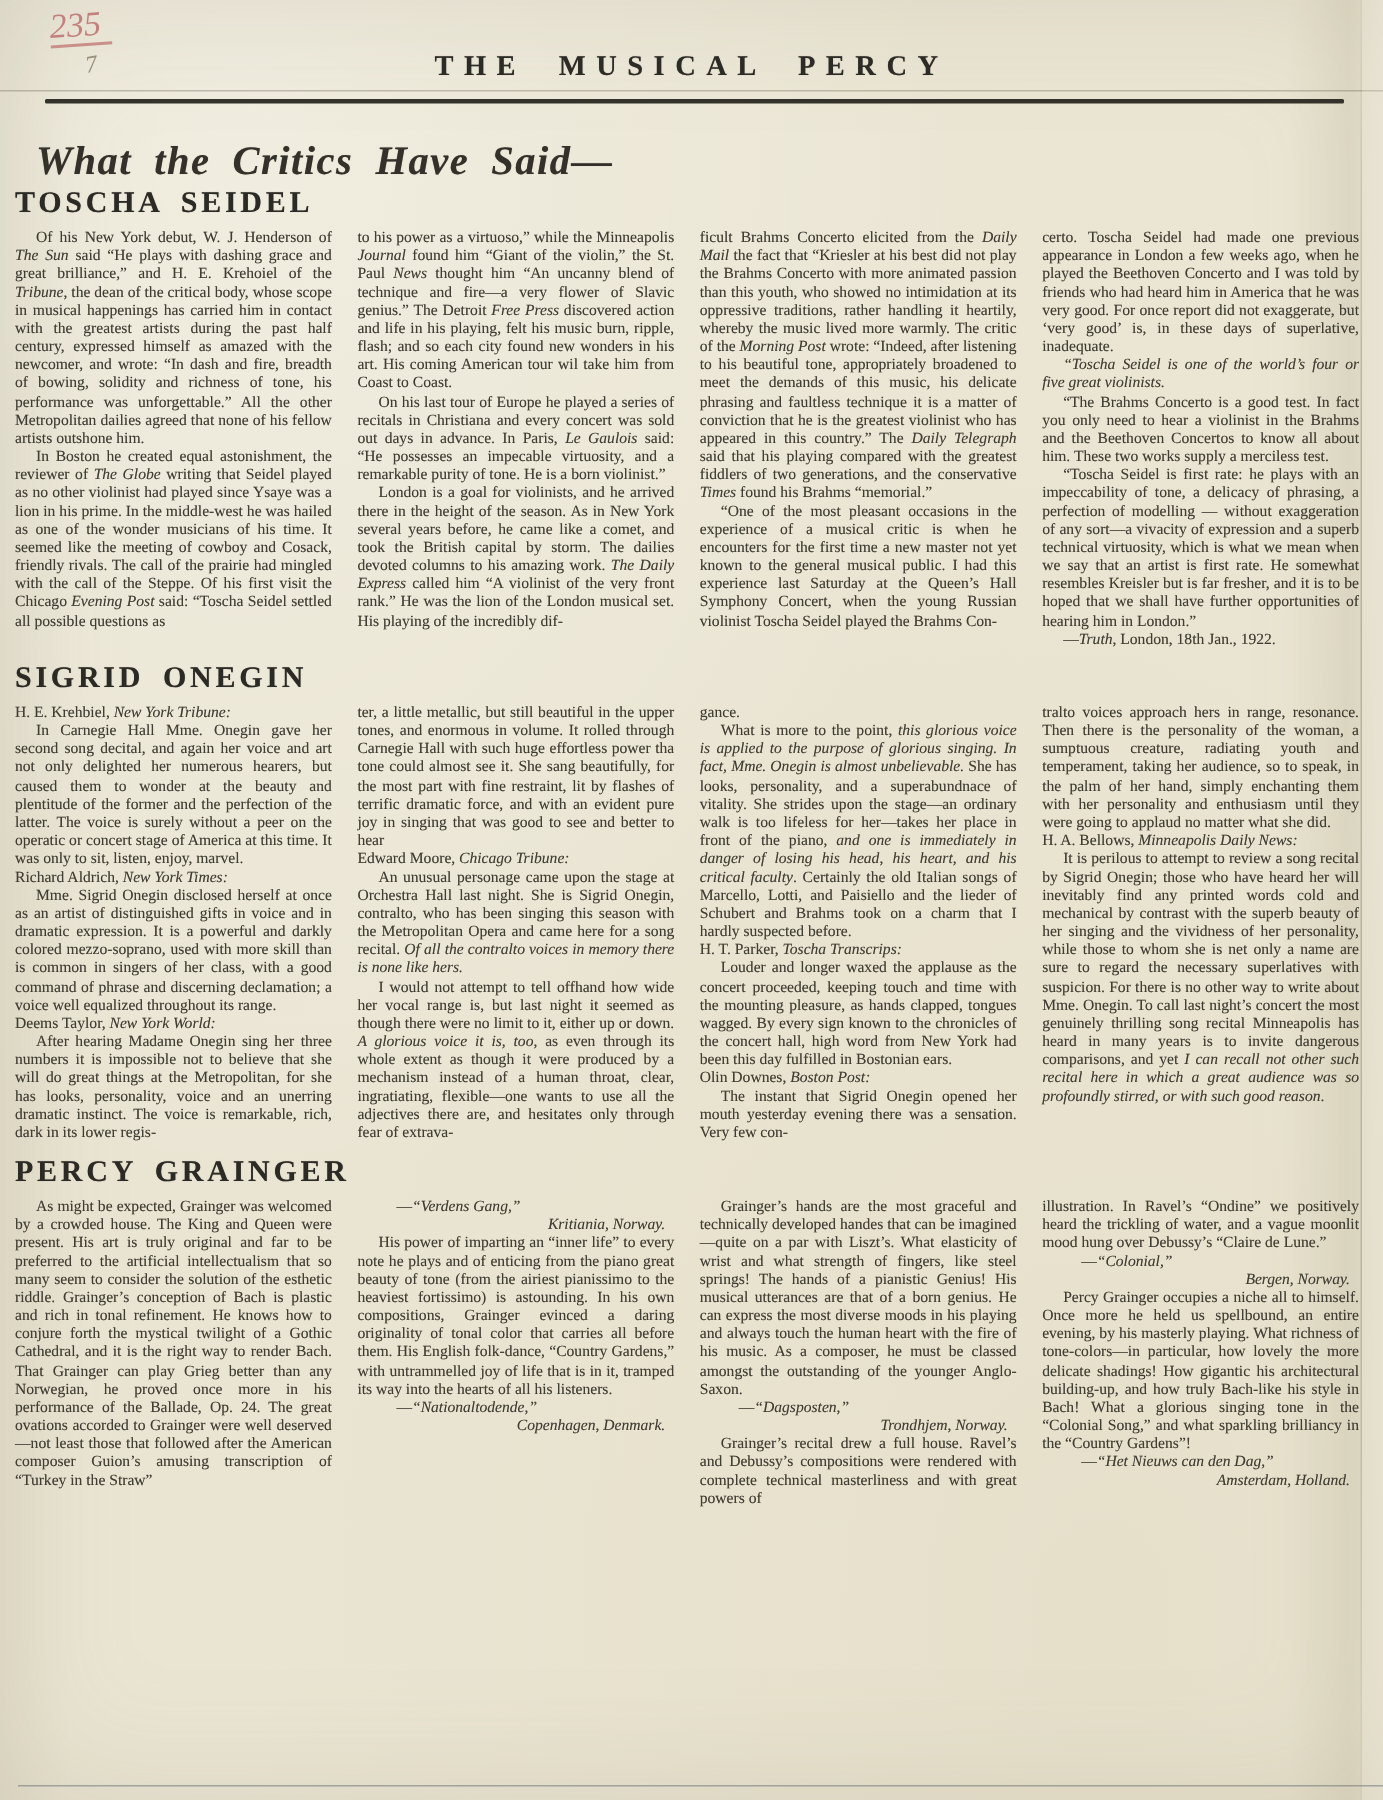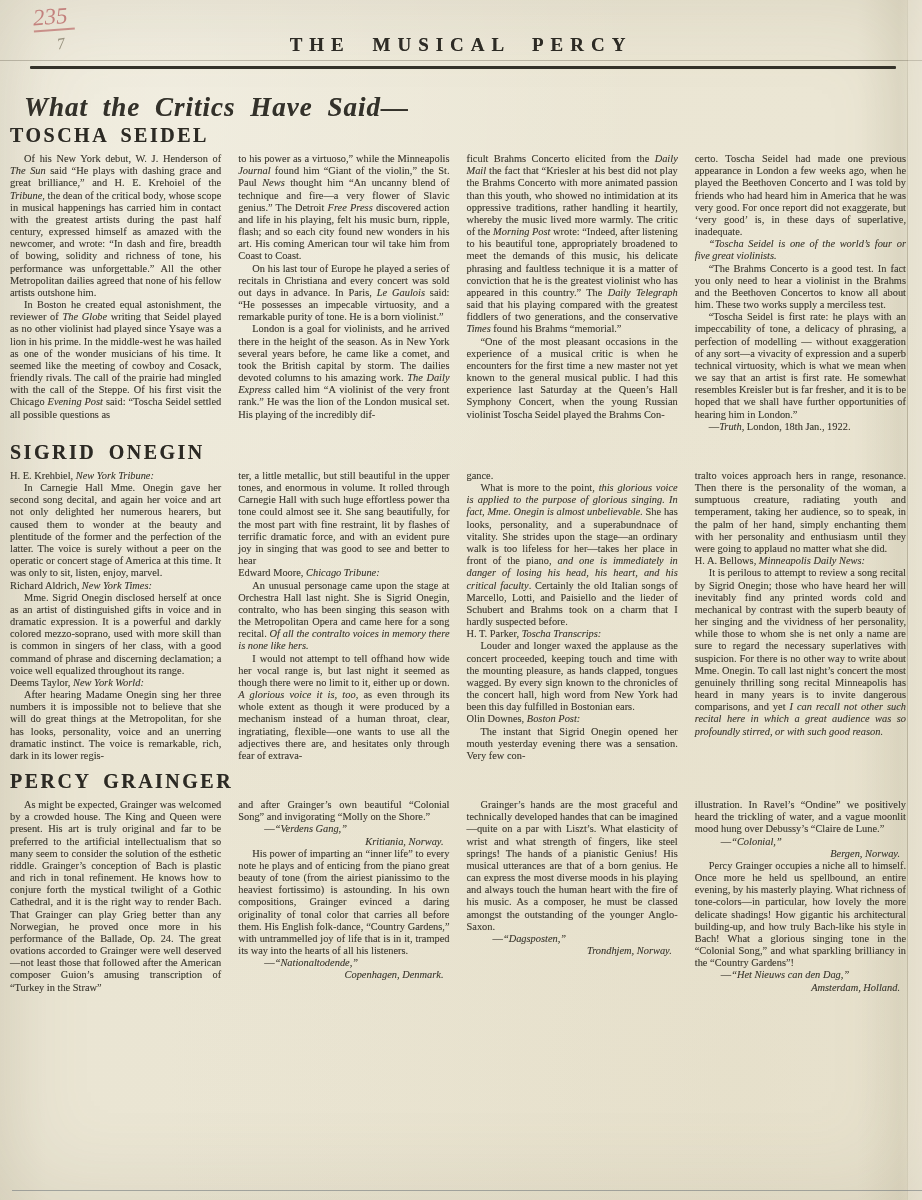--- a/index.html
+++ b/index.html
@@ -137,37 +137,37 @@
           </div>
         </div>
       </section>
       <section class="sec">
         <h2 class="sec-title">PERCY GRAINGER</h2>
         <div class="cols">
           <div class="col">
             <p class="para indent">As might be expected, Grainger was welcomed by a crowded house. The King and Queen were present. His art is truly original and far to be preferred to the artificial intellectualism that so many seem to consider the solution of the esthetic riddle. Grainger’s conception of Bach is plastic and rich in tonal refinement. He knows how to conjure forth the mystical twilight of a Gothic Cathedral, and it is the right way to render Bach. That Grainger can play Grieg better than any Norwegian, he proved once more in his performance of the Ballade, Op. 24. The great ovations accorded to Grainger were well deserved—not least those that followed after the American composer Guion’s amusing transcription of “Turkey in the Straw”</p>
           </div>
           <div class="col">
-            <p class="para flush">and after Grainger’s own beautiful “Colonial Song” and invigorating “Molly on the Shore.”</p>
             <p class="credit">
               <span class="c1">—<i>“Verdens Gang,”</i></span>
               <span class="c2"><i>Kritiania, Norway.</i></span>
             </p>
             <p class="para indent">His power of imparting an “inner life” to every note he plays and of enticing from the piano great beauty of tone (from the airiest pianissimo to the heaviest fortissimo) is astounding. In his own compositions, Grainger evinced a daring originality of tonal color that carries all before them. His English folk-dance, “Country Gardens,” with untrammelled joy of life that is in it, tramped its way into the hearts of all his listeners.</p>
             <p class="credit">
               <span class="c1">—<i>“Nationaltodende,”</i></span>
               <span class="c2"><i>Copenhagen, Denmark.</i></span>
             </p>
           </div>
           <div class="col">
             <p class="para indent">Grainger’s hands are the most graceful and technically developed handes that can be imagined—quite on a par with Liszt’s. What elasticity of wrist and what strength of fingers, like steel springs! The hands of a pianistic Genius! His musical utterances are that of a born genius. He can express the most diverse moods in his playing and always touch the human heart with the fire of his music. As a composer, he must be classed amongst the outstanding of the younger Anglo-Saxon.</p>
             <p class="credit">
               <span class="c1">—<i>“Dagsposten,”</i></span>
               <span class="c2"><i>Trondhjem, Norway.</i></span>
             </p>
+            <p class="para indent">Grainger’s recital drew a full house. Ravel’s and Debussy’s compositions were rendered with complete technical masterliness and with great powers of</p>
           </div>
           <div class="col">
             <p class="para flush">illustration. In Ravel’s “Ondine” we positively heard the trickling of water, and a vague moonlit mood hung over Debussy’s “Claire de Lune.”</p>
             <p class="credit">
               <span class="c1">—<i>“Colonial,”</i></span>
               <span class="c2"><i>Bergen, Norway.</i></span>
             </p>
             <p class="para indent">Percy Grainger occupies a niche all to himself. Once more he held us spellbound, an entire evening, by his masterly playing. What richness of tone-colors—in particular, how lovely the more delicate shadings! How gigantic his architectural building-up, and how truly Bach-like his style in Bach! What a glorious singing tone in the “Colonial Song,” and what sparkling brilliancy in the “Country Gardens”!</p>
             <p class="credit">
               <span class="c1">—<i>“Het Nieuws can den Dag,”</i></span>

